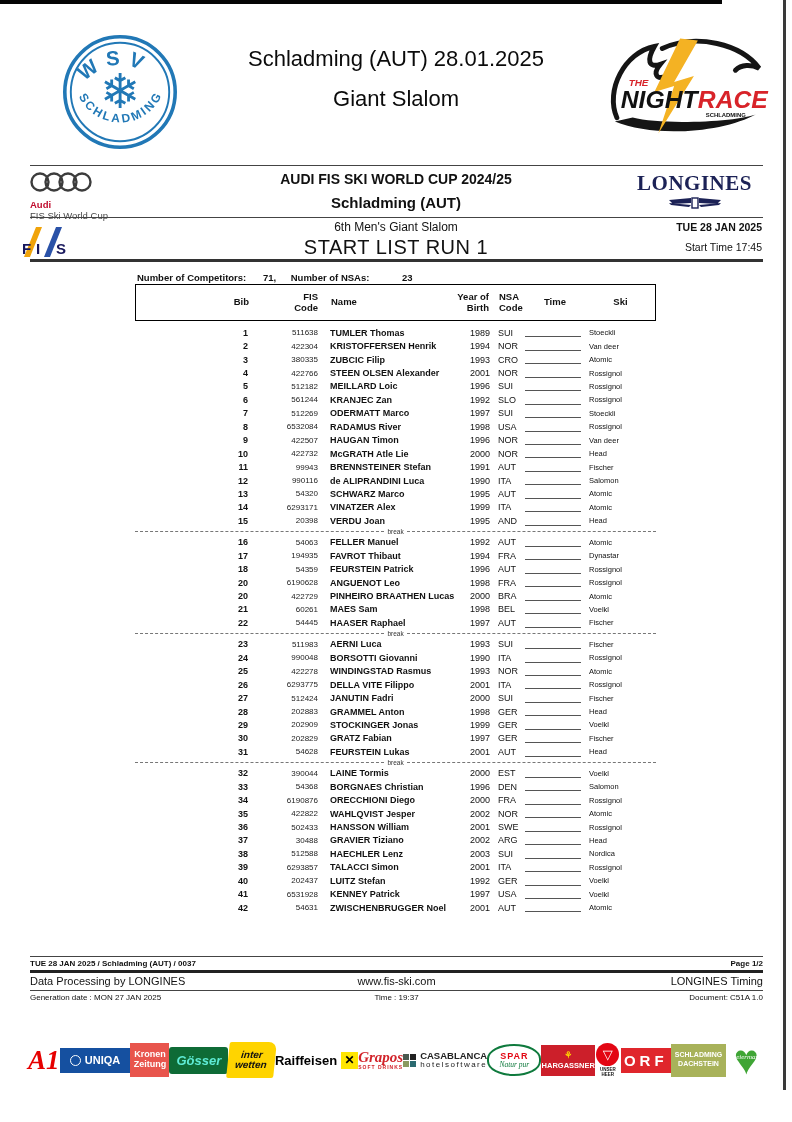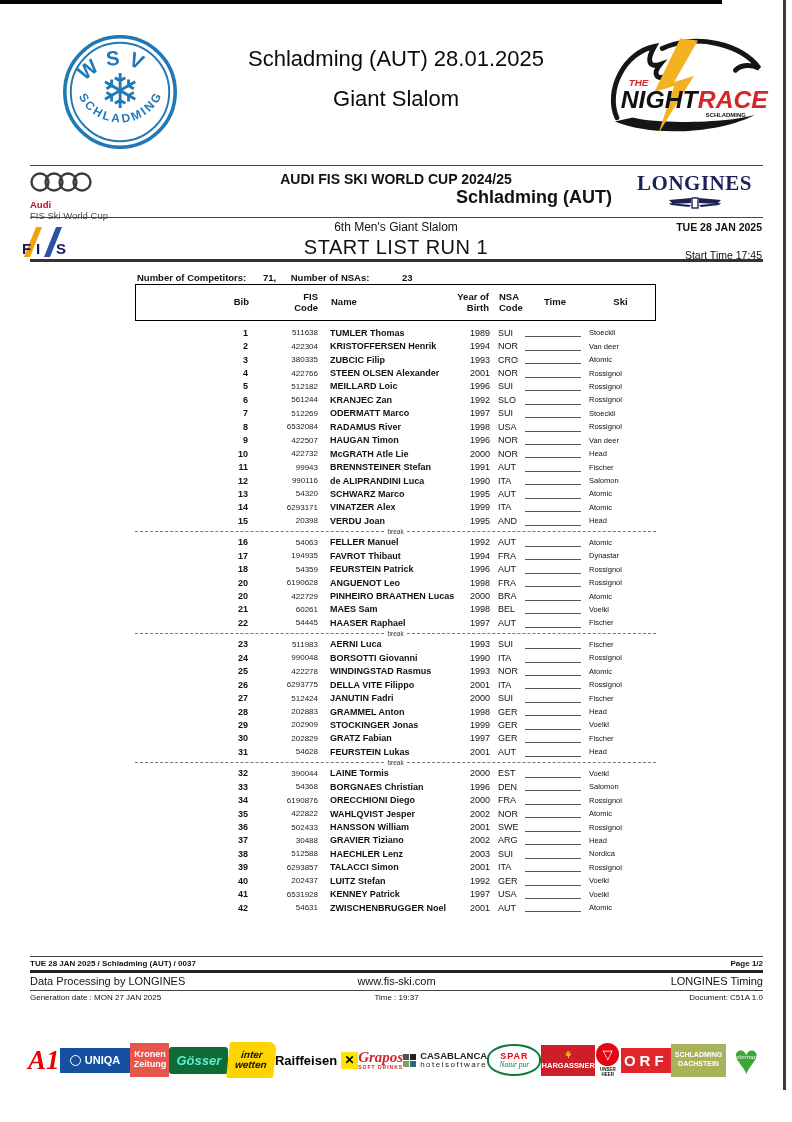--- a/index.html
+++ b/index.html
@@ -22,31 +22,31 @@
   .band { position:absolute; left:0; width:100%; }
   .rule { position:absolute; left:30px; width:733px; background:#444; height:1px; }
   .rule-thick { height:3px; background:#333; }
 
   .band1 { top:165px; height:52px; }
   .audi-block { position:absolute; left:30px; top:5px; width:180px; }
   .audi-label { color:#c00c2d; font-weight:bold; font-size:9.5px; margin-top:1px; }
   .audi-sub { color:#4a4a4a; font-size:9.5px; }
   .band-center { position:absolute; left:180px; right:180px; top:0; text-align:center; }
   .cup-title { font-size:14px; font-weight:bold; margin-top:6px; }
-  .cup-loc { font-size:18px; font-weight:bold; margin-top:0;text-align:right; }
+  .cup-loc { font-size:15px; font-weight:bold; margin-top:7px; }
   .longines-block { position:absolute; right:30px; top:6px; width:135px; text-align:center; }
   .longines-word { font-family:"Liberation Serif", serif; font-weight:bold; font-size:21px; color:#1c2256; letter-spacing:0.5px; }
 
   .band2 { top:217px; height:44px; }
   .fis-logo { position:absolute; left:22px; top:6px; }
   .race-name { font-size:12px; margin-top:3px; }
   .list-title { font-size:20px; margin-top:2px; letter-spacing:0.5px; }
   .band2-right { position:absolute; right:30px; top:4px; text-align:right; }
   .b2-date { font-size:10.5px; font-weight:bold; }
-  .b2-time { font-size:10.5px; margin-top:16px; }
+  .b2-time { font-size:10.5px; margin-top:8px; }
 
   
   .competitors-line { position:absolute; left:137px; top:272px; font-size:9.5px; font-weight:bold; }
   .competitors-line span { display:inline-block; }
   .cl-v1 { margin-left:14px; }
   .cl-l2 { margin-left:12px; }
   .cl-v2 { margin-left:30px; }
 
   .grid-cols { display:grid; grid-template-columns:113px 75px 132px 35px 33px 62px 1fr; align-items:center; }
 

